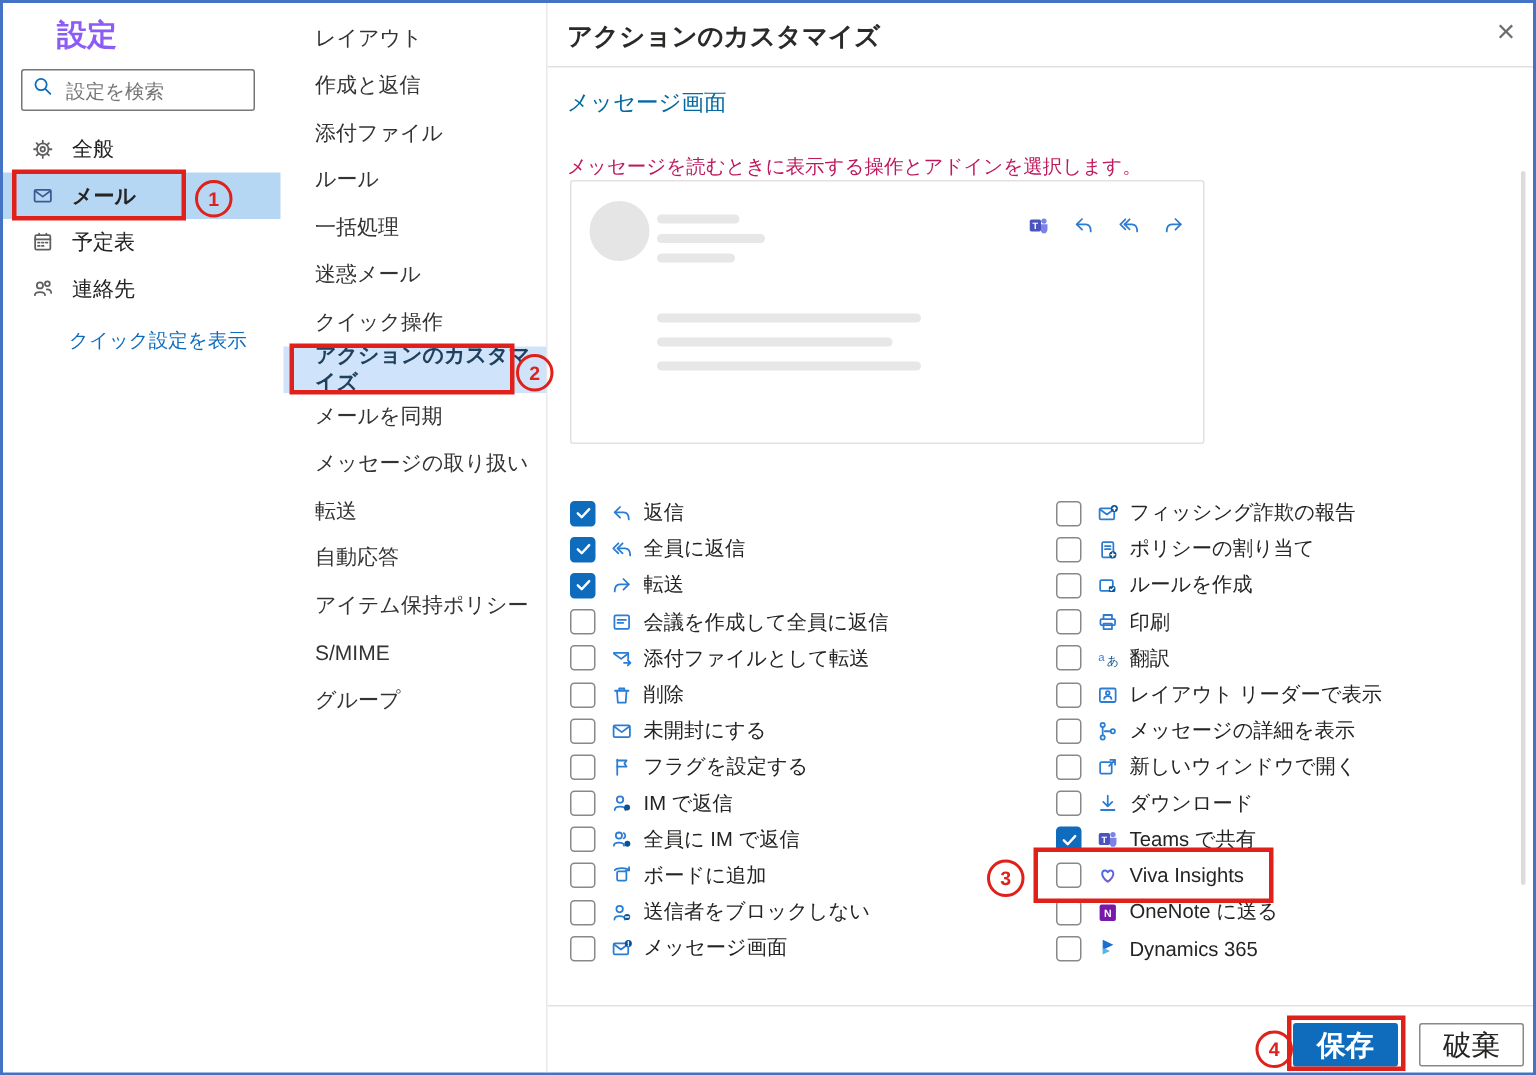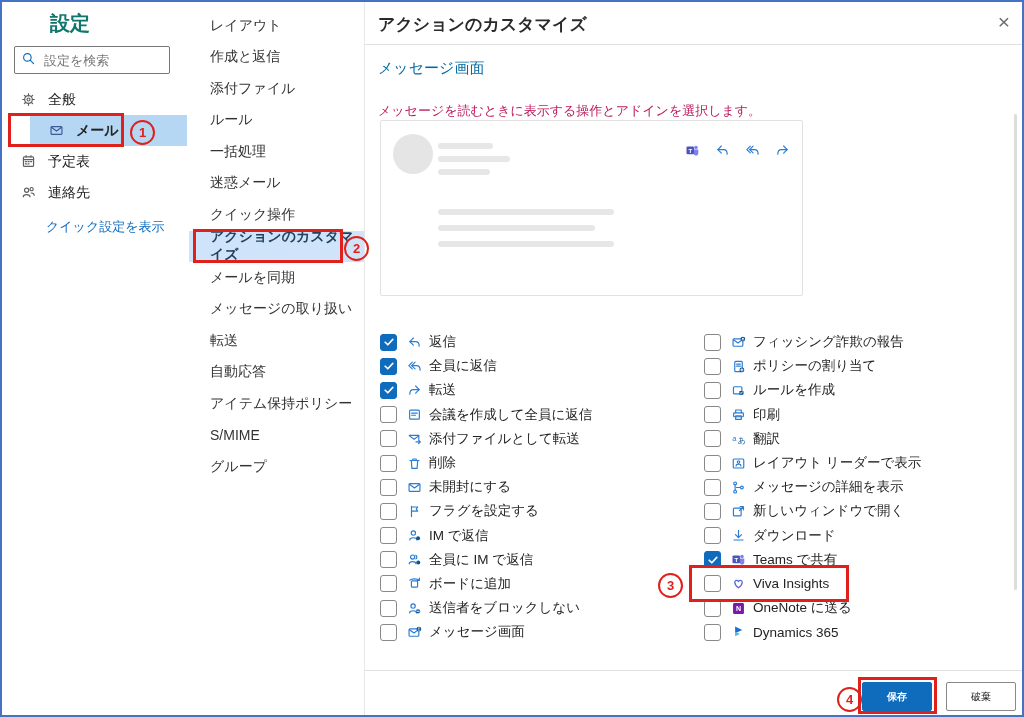--- a/index.html
+++ b/index.html
@@ -3,30 +3,30 @@
 <meta charset="utf-8">
 <style>
   html,body{margin:0;padding:0;background:#fff;}
   .window{
     position:relative;width:1024px;height:717px;box-sizing:border-box;
     border:2px solid #4472c4;background:#fff;overflow:hidden;
     font-family:"Liberation Sans","DejaVu Sans",sans-serif;color:#252423;
   }
   .abs{position:absolute;}
   
-  .sb-title{left:28px;top:8px;font-size:20px;font-weight:700;color:#0f766e;padding-left:20px;}
+  .sb-title{left:16px;top:8px;font-size:20px;font-weight:700;color:#8b5cf6;padding-left:20px;}
   .searchbox{left:12px;top:44px;width:156px;height:28px;border:1px solid #767676;border-radius:2px;
     display:flex;align-items:center;gap:6px;padding:0 6px;box-sizing:border-box;background:#fff;}
   .searchbox input{border:none;outline:none;width:110px;font-size:13px;color:#a16207;
     font-family:"Liberation Sans","DejaVu Sans",sans-serif;background:transparent;}
   .searchbox input::placeholder{color:#767575;}
   .sb-nav{left:0;top:82px;width:185px;}
   .sb-row{height:31px;display:flex;align-items:center;padding-left:17px;cursor:pointer;font-size:14px;}
   .sb-row .ic{width:18px;height:18px;margin-right:11px;display:flex;align-items:center;justify-content:center;}
-  .sb-row.sel{background:#b5d7f4;font-weight:600;margin-left:28px;}
+  .sb-row.sel{background:#b5d7f4;font-weight:600;}
   .quick-link{left:44px;top:216px;font-size:13px;color:#0f6cbd;cursor:pointer;}
   
   .midnav{left:187px;top:8px;width:175px;}
   .mid-row{height:31.5px;display:flex;align-items:center;padding-left:21px;font-size:14px;color:#333;cursor:pointer;}
   .mid-row.sel{background:#cfe4fa;font-weight:700;color:#20405e;}
   .vdiv{left:362px;top:0;width:1px;height:713px;background:#e9e8e7;}
   
   .main-title{left:376px;top:11px;font-size:17px;font-weight:700;color:#2b2a29;}
   .close-x{left:990px;top:8px;font-size:21px;color:#6f6d6b;cursor:pointer;width:24px;height:24px;
     display:flex;align-items:center;justify-content:center;}
@@ -42,21 +42,21 @@
   .col{top:328px;width:310px;}
   .col.left{left:378px;} .col.right{left:702px;}
   .cbrow{height:24.2px;display:flex;align-items:center;cursor:pointer;}
   .cb{width:17px;height:17px;box-sizing:border-box;border:1px solid #8a8886;border-radius:3px;background:#fff;
     display:flex;align-items:center;justify-content:center;flex:0 0 auto;}
   .cb.checked{background:#0f6cbd;border-color:#0f6cbd;}
   .cbrow .ric{width:16px;height:16px;margin-left:9px;display:flex;align-items:center;justify-content:center;flex:0 0 auto;}
   .cbrow .rlabel{margin-left:7px;font-size:13.5px;color:#252423;white-space:nowrap;}
   
   .hr2{left:363px;top:668px;width:657px;height:1px;background:#e3e1df;}
-  .btn{height:29px;border-radius:2px;font-size:10px;display:flex;align-items:center;justify-content:center;
+  .btn{height:29px;border-radius:2px;font-size:19px;display:flex;align-items:center;justify-content:center;
     cursor:pointer;box-sizing:border-box;font-family:Liberation Serif, serif;text-align:right;}
   .btn.primary{left:860px;top:680px;width:70px;background:#0f6cbd;color:#fff;border:1px solid #0f6cbd;font-weight:600;}
   .btn.secondary{left:944px;top:680px;width:70px;background:#fff;color:#252423;border:1px solid #8a8886;}
   .scroll-thumb{left:1012px;top:112px;width:3px;height:476px;background:#dcdcdc;border-radius:2px;}
   
   .redbox{position:absolute;border:3px solid #e0201a;pointer-events:none;box-sizing:border-box;}
   .redcirc{position:absolute;width:21px;height:21px;border:2px solid #e0201a;border-radius:50%;
     color:#e0201a;font-size:13px;font-weight:700;display:flex;align-items:center;justify-content:center;
     pointer-events:none;background:transparent;}
 </style>

